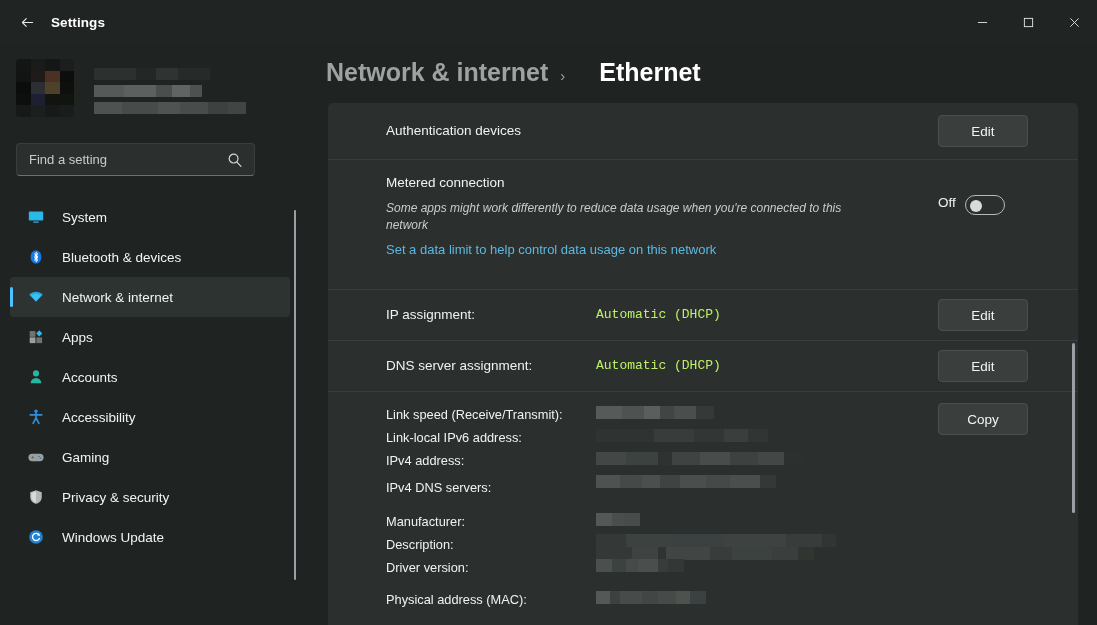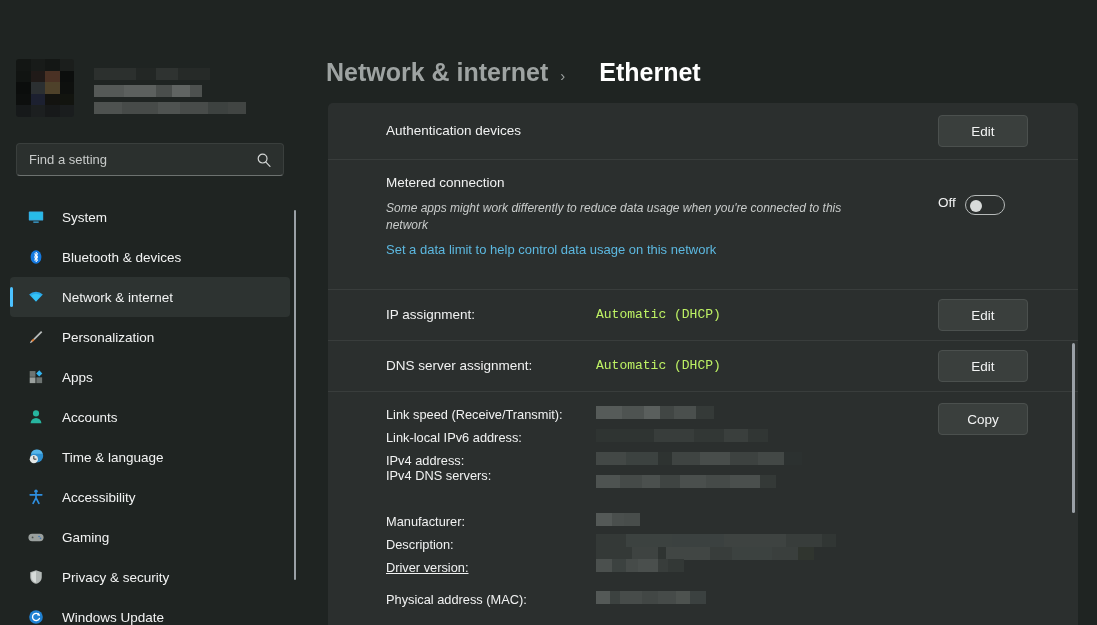--- a/index.html
+++ b/index.html
@@ -71,21 +71,21 @@
   .acct-lines {
     margin-left: 20px;
     display: flex; flex-direction: column;
     gap: 5px; padding-top: 6px;
   }
   .redact-row { display: flex; gap: 0px; }
   .redact-row i { display: block; height: 12px; }
 
   .searchbox {
     position: absolute; left: 16px; top: 98px;
-    width: 268px; height: 33px;
+    width: 239px; height: 33px;
     background: #2b302e;
     border: 1px solid #3a3f3d;
     border-bottom: 1px solid #6d7270;
     border-radius: 4px;
     display: flex; align-items: center;
   }
   .searchbox .ph {
     margin-left: 12px;
     font-size: 13px;
     color: #c8cbca;
@@ -194,20 +194,46 @@
     position: absolute; right: 3px; top: 240px;
     width: 3px; height: 170px;
     background: #9aa0a6; border-radius: 2px;
   }
 </style>
 </head>
 <body>
 
 <div id="app">
 
+  <div class="titlebar">
+    <div class="back-btn">
+      <svg viewBox="0 0 20 20" fill="none" stroke="#e9eaea" stroke-width="1.3">
+        <path d="M16 10 H4 M8.5 5.5 L4 10 L8.5 14.5" stroke-linecap="round" stroke-linejoin="round"></path>
+      </svg>
+    </div>
+    <div class="app-title">Settings</div>
+
+    <div class="wincontrols">
+      <div class="wc">
+        <svg viewBox="0 0 12 12">
+          <line x1="1" y1="6" x2="11" y2="6" stroke="#e3e4e4" stroke-width="1"></line>
+        </svg>
+      </div>
+      <div class="wc">
+        <svg viewBox="0 0 12 12">
+          <rect x="1.5" y="1.5" width="9" height="9" fill="none" stroke="#e3e4e4" stroke-width="1"></rect>
+        </svg>
+      </div>
+      <div class="wc close">
+        <svg viewBox="0 0 12 12">
+          <path d="M1.5 1.5 L10.5 10.5 M10.5 1.5 L1.5 10.5" stroke="#e3e4e4" stroke-width="1"></path>
+        </svg>
+      </div>
+    </div>
+  </div>
 
   <div class="sidebar">
 
     <div class="account">
       <div class="avatar">
         <i style="background:#131614"></i>
           <i style="background:#181b19"></i>
           <i style="background:#141715"></i>
           <i style="background:#1b1e1c"></i>
         <i style="background:#111412"></i>
@@ -287,30 +313,20 @@
       <div class="navitem selected">
         <span class="navicon">
           <svg viewBox="0 0 20 20">
               <path d="M2.4 7.2 A11 11 0 0 1 17.6 7.2 L10 15.4 Z" fill="#2aa8e8"></path>
               <path d="M4.6 8.6 A8 8 0 0 1 15.4 8.6 L10 14.6 Z" fill="#35c3f5"></path>
             </svg>
         </span>
         <span class="navlabel">Network &amp; internet</span>
       </div>
 
-      <div class="navitem">
-        <span class="navicon">
-          <svg viewBox="0 0 20 20">
-              <path d="M15.6 3.4 L17 4.8 L8.4 13.4 L7 12 Z" fill="#b9bdbc"></path>
-              <path d="M7 12 L8.4 13.4 L6.2 15.6 L4.6 14 Z" fill="#e8833a"></path>
-              <path d="M4.6 14 L6.2 15.6 L3.2 16.9 Z" fill="#c9c9c9"></path>
-            </svg>
-        </span>
-        <span class="navlabel">Personalization</span>
-      </div>
 
       <div class="navitem">
         <span class="navicon">
           <svg viewBox="0 0 20 20">
               <rect x="3" y="3.4" width="6.4" height="6.4" fill="#6d7472"></rect>
               <rect x="3" y="10.4" width="6.4" height="6.4" fill="#9aa09e"></rect>
               <rect x="10.4" y="10.4" width="6.4" height="6.4" fill="#6d7472"></rect>
               <path d="M13.6 2.6 L17 6 L13.6 9.4 L10.2 6 Z" fill="#33b5f0"></path>
             </svg>
         </span>
@@ -320,31 +336,20 @@
       <div class="navitem">
         <span class="navicon">
           <svg viewBox="0 0 20 20">
               <circle cx="10" cy="6" r="3.4" fill="#27b5a0"></circle>
               <path d="M4 17 A6 6 0 0 1 16 17 Z" fill="#27b5a0"></path>
             </svg>
         </span>
         <span class="navlabel">Accounts</span>
       </div>
 
-      <div class="navitem">
-        <span class="navicon">
-          <svg viewBox="0 0 20 20">
-              <circle cx="11" cy="9" r="7" fill="#2d8fd0"></circle>
-              <path d="M4.4 6.4 A7 7 0 0 1 17.6 6.4 Z" fill="#56b6ea"></path>
-              <circle cx="7.6" cy="12.4" r="4.6" fill="#e4e7e6"></circle>
-              <path d="M7.6 9.4 V12.4 H10" stroke="#333" stroke-width="1.1" fill="none" stroke-linecap="round"></path>
-            </svg>
-        </span>
-        <span class="navlabel">Time &amp; language</span>
-      </div>
 
       <div class="navitem">
         <span class="navicon">
           <svg viewBox="0 0 20 20">
               <circle cx="10" cy="3.6" r="1.9" fill="#2e8fe0"></circle>
               <path d="M10 6 V11 M3.6 7.6 H16.4 M10 11 L6.8 17 M10 11 L13.2 17" stroke="#2e8fe0" stroke-width="1.9" fill="none" stroke-linecap="round"></path>
             </svg>
         </span>
         <span class="navlabel">Accessibility</span>
       </div>
@@ -454,21 +459,21 @@
           <i style="width:30px;background:#434846"></i>
             <i style="width:32px;background:#3c4240"></i>
           <i style="width:14px;background:#2e3331"></i>
             <i style="width:28px;background:#3f4442"></i>
           <i style="width:30px;background:#484d4b"></i>
             <i style="width:28px;background:#3d4240"></i>
           <i style="width:26px;background:#434846"></i>
             <i style="width:18px;background:#2c3130"></i>
         </div>
 
-        <div class="prop-label" style="position:absolute;left:58px;top:76px;">IPv4 DNS servers:</div>
+        <div class="prop-label" style="position:absolute;left:58px;top:88px;">IPv4 DNS servers:</div>
         <div class="mosaic" style="position:absolute;left:268px;top:83px;">
           <i style="width:24px;background:#4e5351"></i>
             <i style="width:22px;background:#454a48"></i>
           <i style="width:18px;background:#4b504e"></i>
             <i style="width:20px;background:#3f4442"></i>
           <i style="width:26px;background:#4a4f4d"></i>
             <i style="width:24px;background:#454a48"></i>
           <i style="width:30px;background:#4a4f4d"></i>
             <i style="width:16px;background:#343937"></i>
         </div>
@@ -491,21 +496,21 @@
           <i style="width:36px;background:#343937"></i>
             <i style="width:26px;background:#3e4341"></i>
           <i style="width:8px;background:#2f3432"></i>
             <i style="width:44px;background:#414644"></i>
           <i style="width:22px;background:#383d3b"></i>
             <i style="width:40px;background:#3c4240"></i>
           <i style="width:26px;background:#3a3f3d"></i>
             <i style="width:16px;background:#30352f"></i>
         </div>
 
-        <div class="prop-label" style="position:absolute;left:58px;top:168px;text-decoration:underline;">Driver version:</div>
+        <div class="prop-label" style="position:absolute;left:58px;top:168px;">Driver version:</div>
         <div class="mosaic" style="position:absolute;left:268px;top:167px;">
           <i style="width:16px;background:#4b504e"></i>
             <i style="width:14px;background:#3c4240"></i>
           <i style="width:12px;background:#464b49"></i>
             <i style="width:20px;background:#4a4f4d"></i>
           <i style="width:10px;background:#383d3b"></i>
             <i style="width:16px;background:#333836"></i>
         </div>
 
         <div class="prop-label" style="position:absolute;left:58px;top:200px;">Physical address (MAC):</div>

